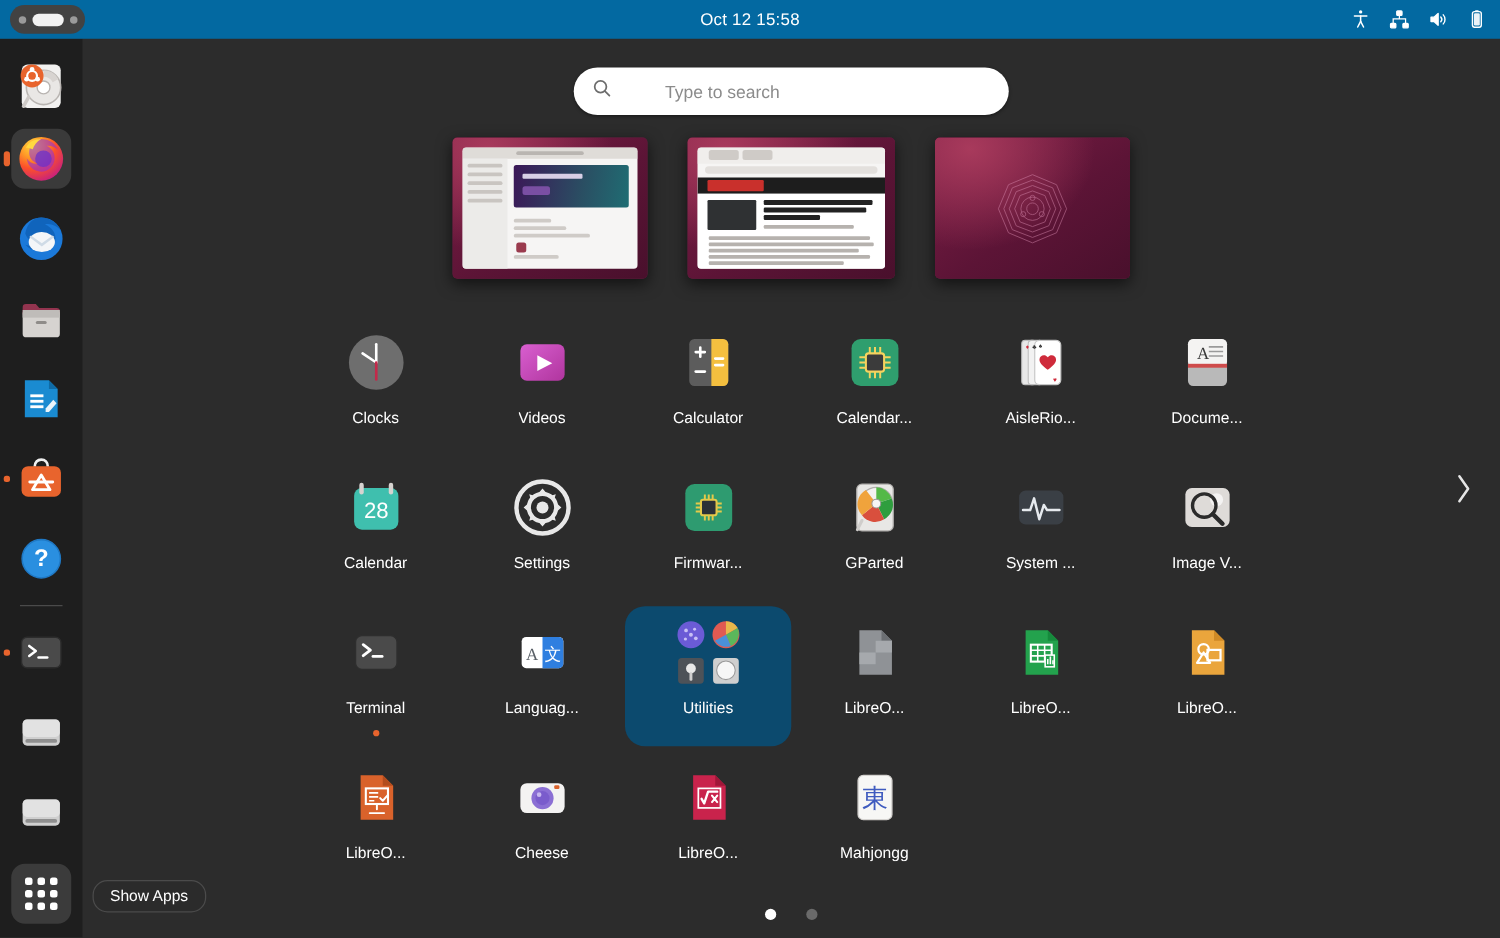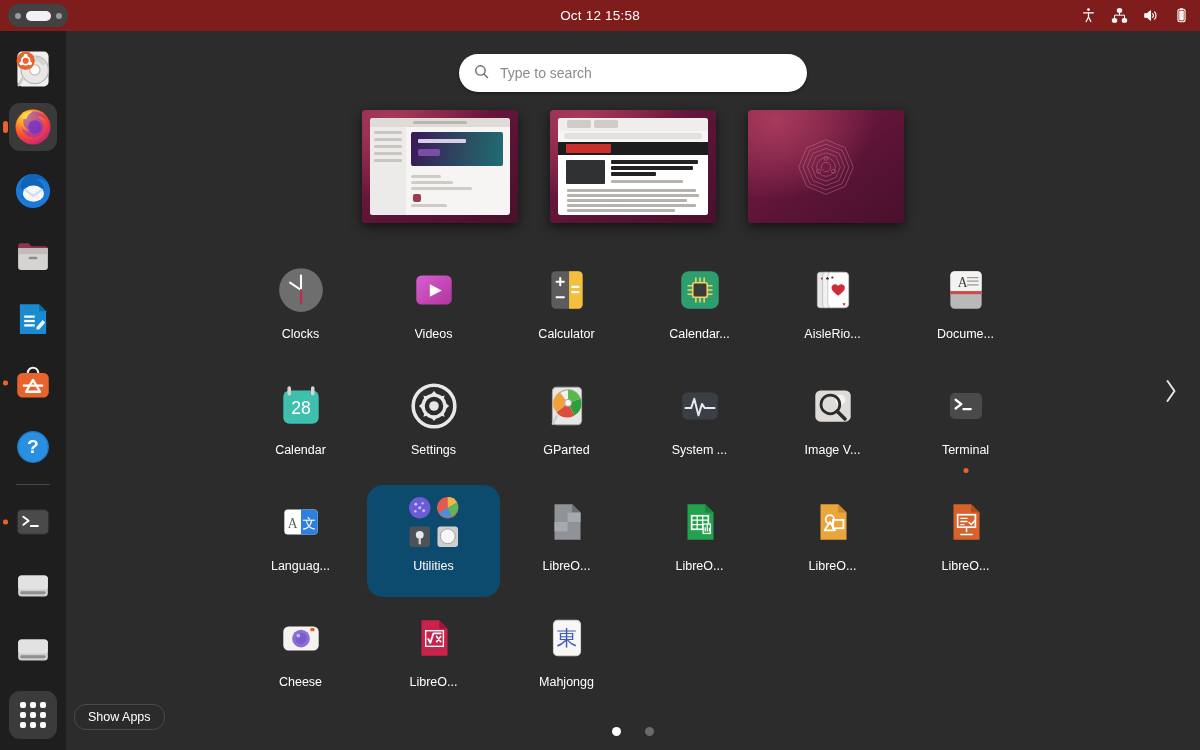--- a/index.html
+++ b/index.html
@@ -7,21 +7,21 @@
   body {
     background:#2c2c2c;
     font-family:"Liberation Sans", sans-serif;
     color:#ffffff;
     position:relative;
   }
 
   
   #topbar{
     position:absolute; top:0; left:0; width:1200px; height:31px;
-    background:#7f1d1d; display:flex; align-items:center; z-index:40;
+    background:#0369a1; display:flex; align-items:center; z-index:40;
   }
   #activities-pill{
     position:absolute; left:8px; top:4px; width:60px; height:23px;
     background:#424242; border-radius:12px;
     display:flex; align-items:center; justify-content:center; gap:5px;
   }
   .pill-dot{ width:6px; height:6px; border-radius:50%; background:#9a9a9a; }
   .pill-bar{ width:25px; height:10px; border-radius:5px; background:#f2f2f2; }
   #clock{
     position:absolute; left:0; right:0; top:0; height:31px;
@@ -79,21 +79,21 @@
     position:absolute; left:66px; top:31px; width:1134px; height:719px;
   }
 
   
   #search-wrap{ position:absolute; left:0; right:0; top:23px; display:flex; justify-content:center; }
   #search-entry{
     width:348px; height:38px; background:#ffffff; border-radius:19px;
     display:flex; align-items:center; padding:0 14px; gap:10px;
     box-shadow:0 1px 3px rgba(0,0,0,.45);
   }
-  #search-placeholder{ color:#8b8b8b; font-size:14px; }
+  #search-placeholder{ color:#8b8b8b; font-size:14px;margin-left:32px; }
 
   
   #windows-row{
     position:absolute; top:79px; left:0; right:0;
     display:flex; justify-content:center; align-items:flex-end; gap:32px;
   }
   .win-thumb{
     width:156px; height:113px; border-radius:4px; overflow:hidden;
     position:relative; box-shadow:0 4px 12px rgba(0,0,0,.6);
     background:#6b1d42;
@@ -568,20 +568,33 @@
             <path d="M24 9.5l3 3.4h-6zM24 38.5l-3-3.4h6zM9.5 24l3.4-3v6zM38.5 24l-3.4 3v-6z"></path>
             <path d="M13.8 13.8l4.5 1.3-3.2 3.2zM34.2 34.2l-4.5-1.3 3.2-3.2zM13.8 34.2l1.3-4.5 3.2 3.2zM34.2 13.8l-1.3 4.5-3.2-3.2z"></path>
           </g>
           <circle cx="24" cy="24" r="10.5" fill="none" stroke="#e8e8e8" stroke-width="3.2"></circle>
           <circle cx="24" cy="24" r="4.6" fill="#e8e8e8"></circle>
         </svg>
       </div>
       <div class="app-label">Settings</div>
     </div>
 
+    <div class="app-cell">
+      <div class="app-icon">
+        <svg viewBox="0 0 48 48" width="50" height="50">
+          <rect x="6" y="6" width="36" height="36" rx="7" fill="#2e9b70"></rect>
+          <rect x="18" y="18" width="12" height="12" rx="1.6" fill="#2c3137" stroke="#e4c94a" stroke-width="1.6"></rect>
+          <g stroke="#e4c94a" stroke-width="1.5">
+            <path d="M21 18v-4M24 18v-4M27 18v-4M21 30v4M24 30v4M27 30v4"></path>
+            <path d="M18 21h-4M18 24h-4M18 27h-4M30 21h4M30 24h4M30 27h4"></path>
+          </g>
+        </svg>
+      </div>
+      <div class="app-label">Firmwar...</div>
+    </div>
 
     <div class="app-cell">
       <div class="app-icon">
         <svg viewBox="0 0 48 48" width="50" height="50">
           <rect x="10" y="6" width="28" height="36" rx="4" fill="#e8e7e5" stroke="#b0aeac" stroke-width="1"></rect>
           <circle cx="25" cy="21" r="12.5" fill="#f3f2f1" stroke="#b0aeac" stroke-width="1"></circle>
           <path d="M25 21 25 8.5A12.5 12.5 0 0 1 36.8 17z" fill="#54b948"></path>
           <path d="M25 21 36.8 17A12.5 12.5 0 0 1 31 33z" fill="#2f9e3e"></path>
           <path d="M25 21 31 33A12.5 12.5 0 0 1 14 30z" fill="#d94f3d"></path>
           <path d="M25 21 14 30A12.5 12.5 0 0 1 17 10.5z" fill="#f0a33c"></path>

